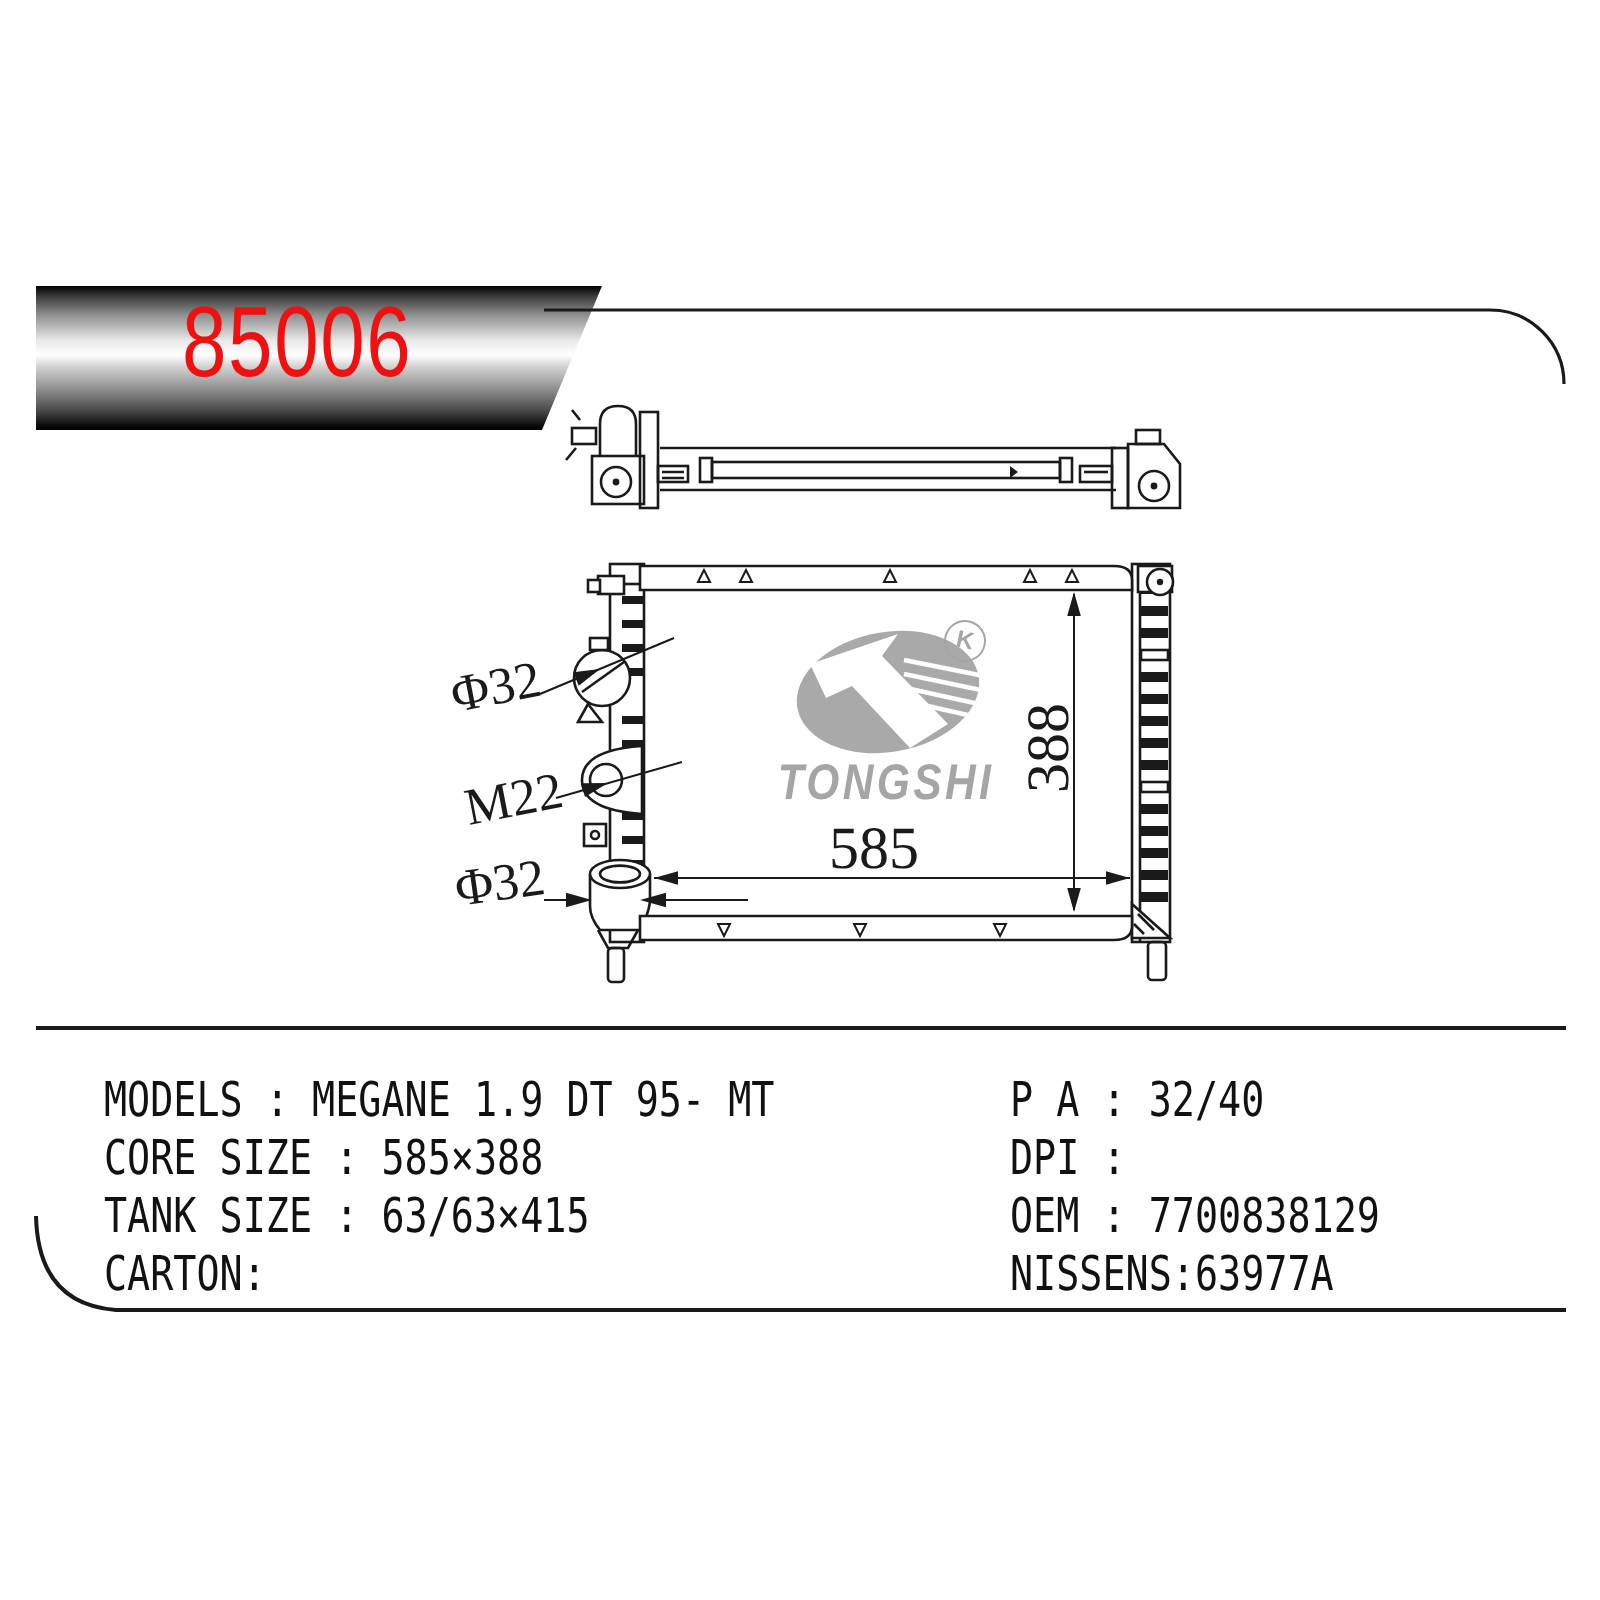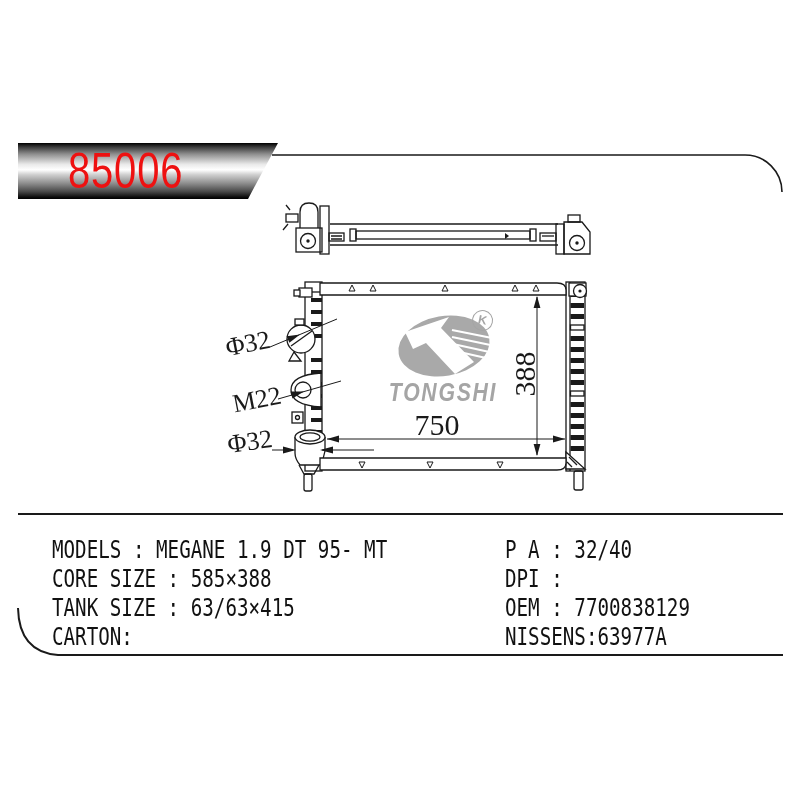--- a/index.html
+++ b/index.html
@@ -1,23 +1,23 @@
 <!DOCTYPE html>
 <html><head>
 <meta charset="utf-8">
 <style>
   html,body{margin:0;padding:0;background:#fff;}
   #page{position:relative;width:800px;height:800px;background:#fff;overflow:hidden;
         font-family:"Liberation Sans",sans-serif;}
   .abs{position:absolute;}
 
   
-  #banner{left:18px;top:143px;width:260px;height:56px;
+  #banner{left:18px;top:143px;width:260px;height:72px;
     background:linear-gradient(180deg,#000 0%,#3a3a3a 7%,#8f8f8f 20%,#e9e9e9 38%,#ffffff 48%,#d2d2d2 56%,#8d8d8d 72%,#474747 87%,#0a0a0a 97%,#000 100%);
-    clip-path:polygon(0 0,100% 0,calc(100% - 30px) 100%,0 100%);}
+    clip-path:polygon(0 0,100% 0,calc(100% - 30px) 100%,0 100%);padding-left:23px;}
   #banner span{display:inline-block;margin-left:50px;color:#ee1111;
     font-size:50px;line-height:56px;font-weight:500;letter-spacing:1px;
     transform:scaleX(0.8);transform-origin:left center;}
 
   
   .spec{font-family:"DejaVu Sans Mono",monospace;font-size:24px;line-height:29px;
     color:#111;white-space:pre;transform:scaleX(0.8);transform-origin:left top;}
 
   
   .dimtext{font-family:"Liberation Serif",serif;font-size:30px;color:#1a1a1a;white-space:pre;}
@@ -208,21 +208,21 @@
           <path d="M453,344 L494,353"></path>
           <path d="M455,351 L486,358"></path>
         </g>
       </g>
     </g>
   </svg>
 
   <div class="abs portlabel" id="lbl-phi-top" style="left:248px;top:344px">Φ32</div>
   <div class="abs portlabel" id="lbl-m22" style="left:257px;top:400px">M22</div>
   <div class="abs portlabel" id="lbl-phi-bot" style="left:250px;top:442px">Φ32</div>
-  <div class="abs dimtext ctr" style="left:437px;top:425px">750</div>
+  <div class="abs dimtext ctr" style="left:437px;top:425px">585</div>
   <div class="abs dimtext" id="dim388" style="left:525px;top:374px">388</div>
 
   <div class="abs" id="tongshi" style="left:443px;top:392px">TONGSHI</div>
   <div class="abs" id="kmark">K</div>
 
   <div>
     <div class="abs spec" style="left:52px;top:536px">MODELS : MEGANE 1.9 DT 95- MT</div>
     <div class="abs spec" style="left:52px;top:565px">CORE SIZE : 585×388</div>
     <div class="abs spec" style="left:52px;top:594px">TANK SIZE : 63/63×415</div>
     <div class="abs spec" style="left:52px;top:623px">CARTON:</div>

